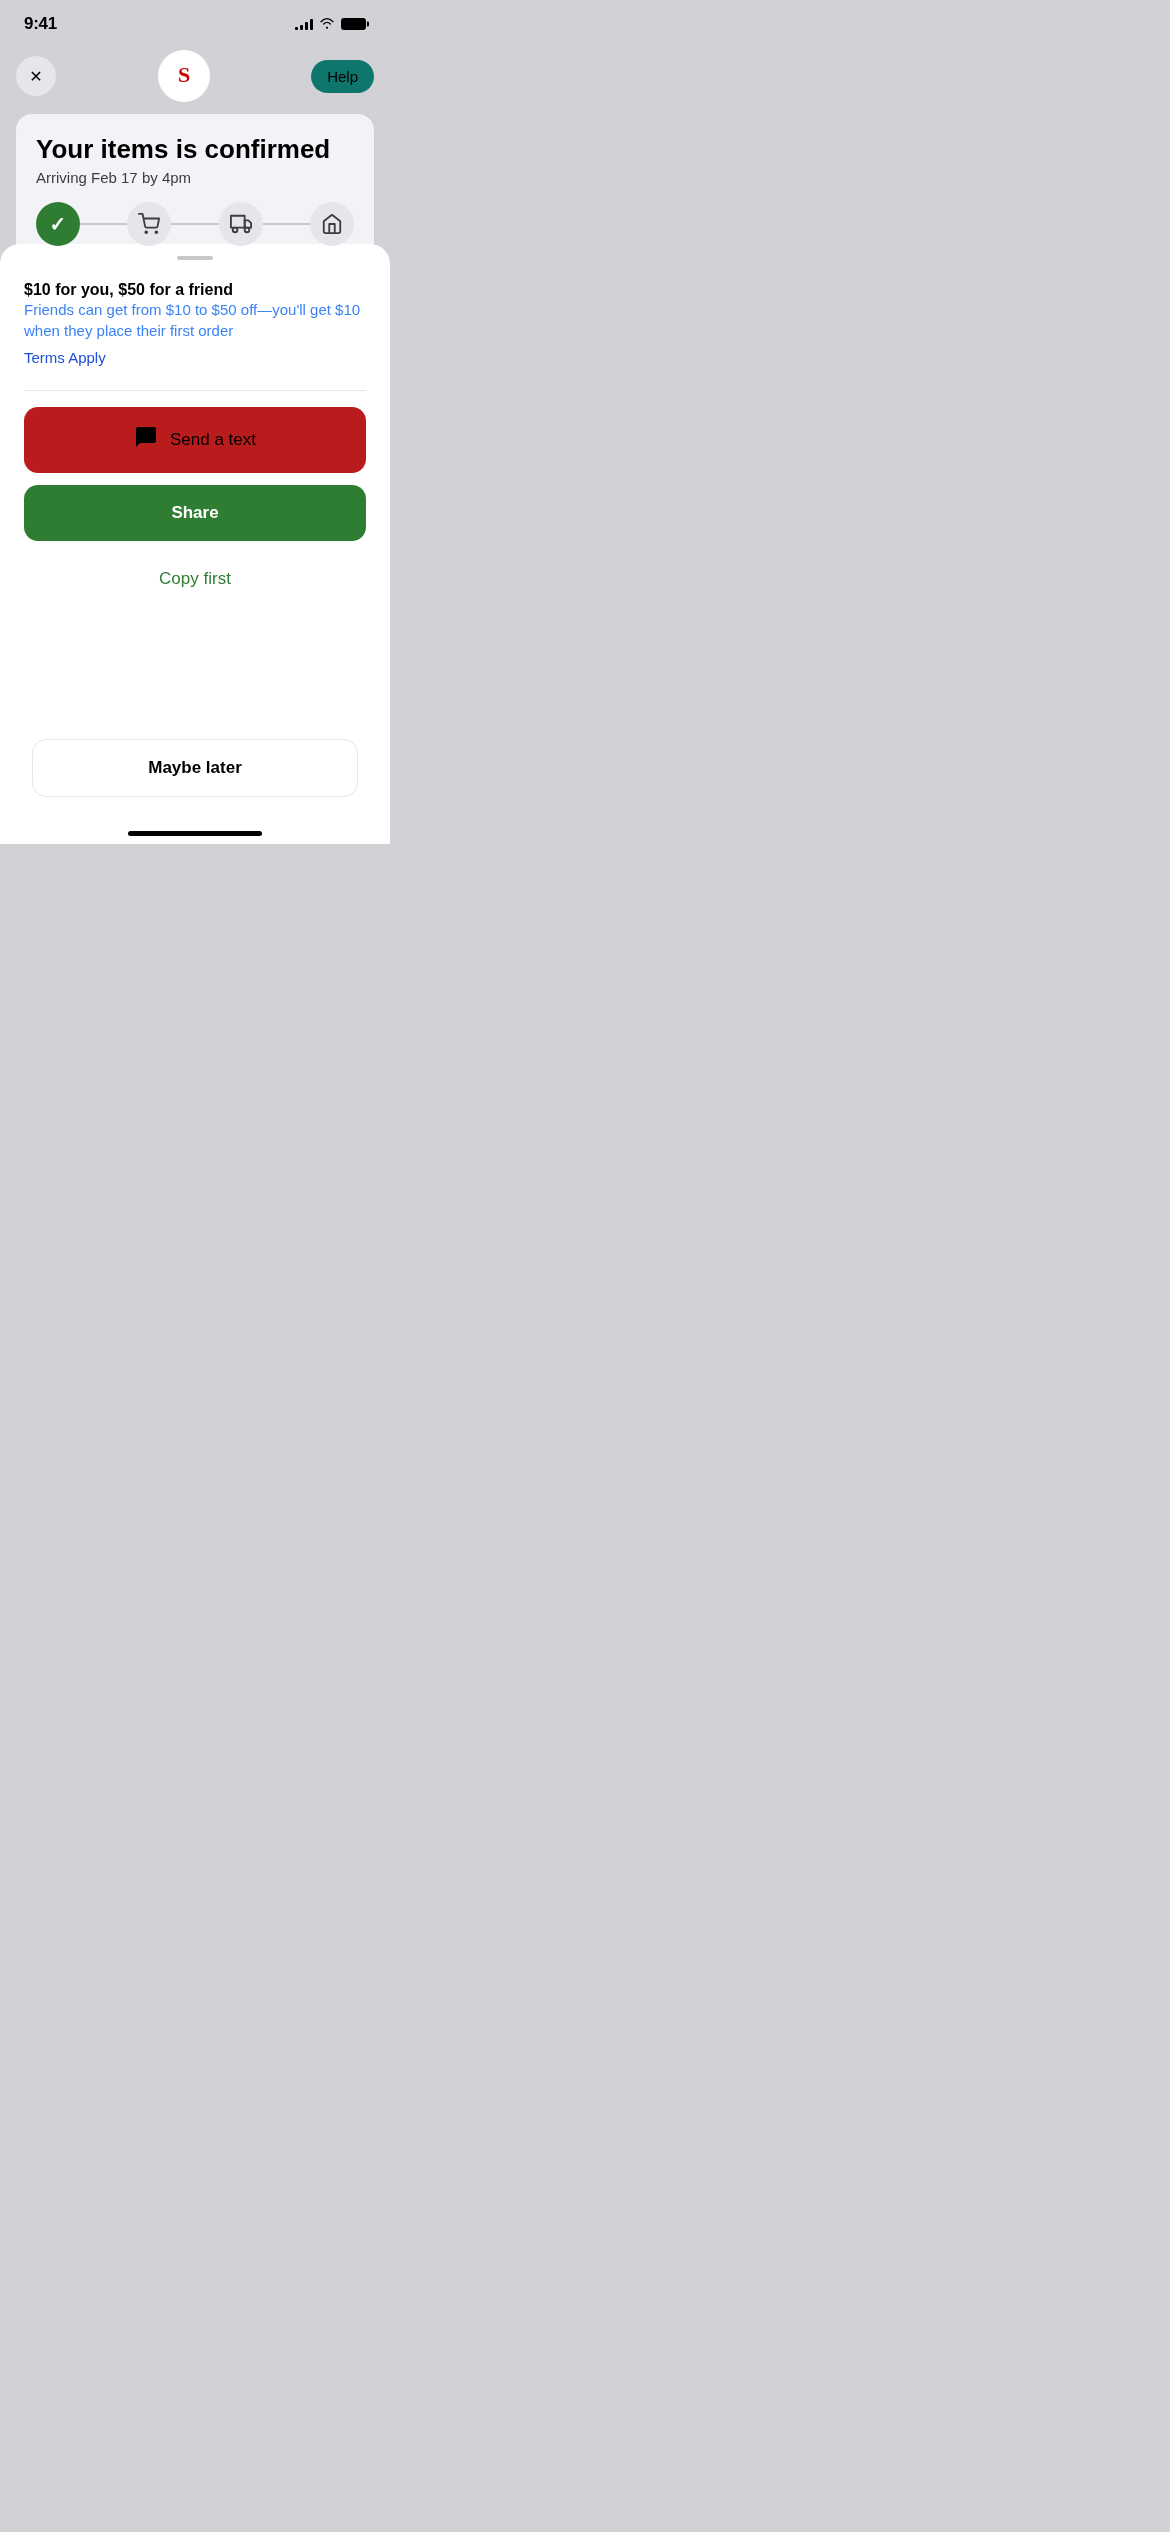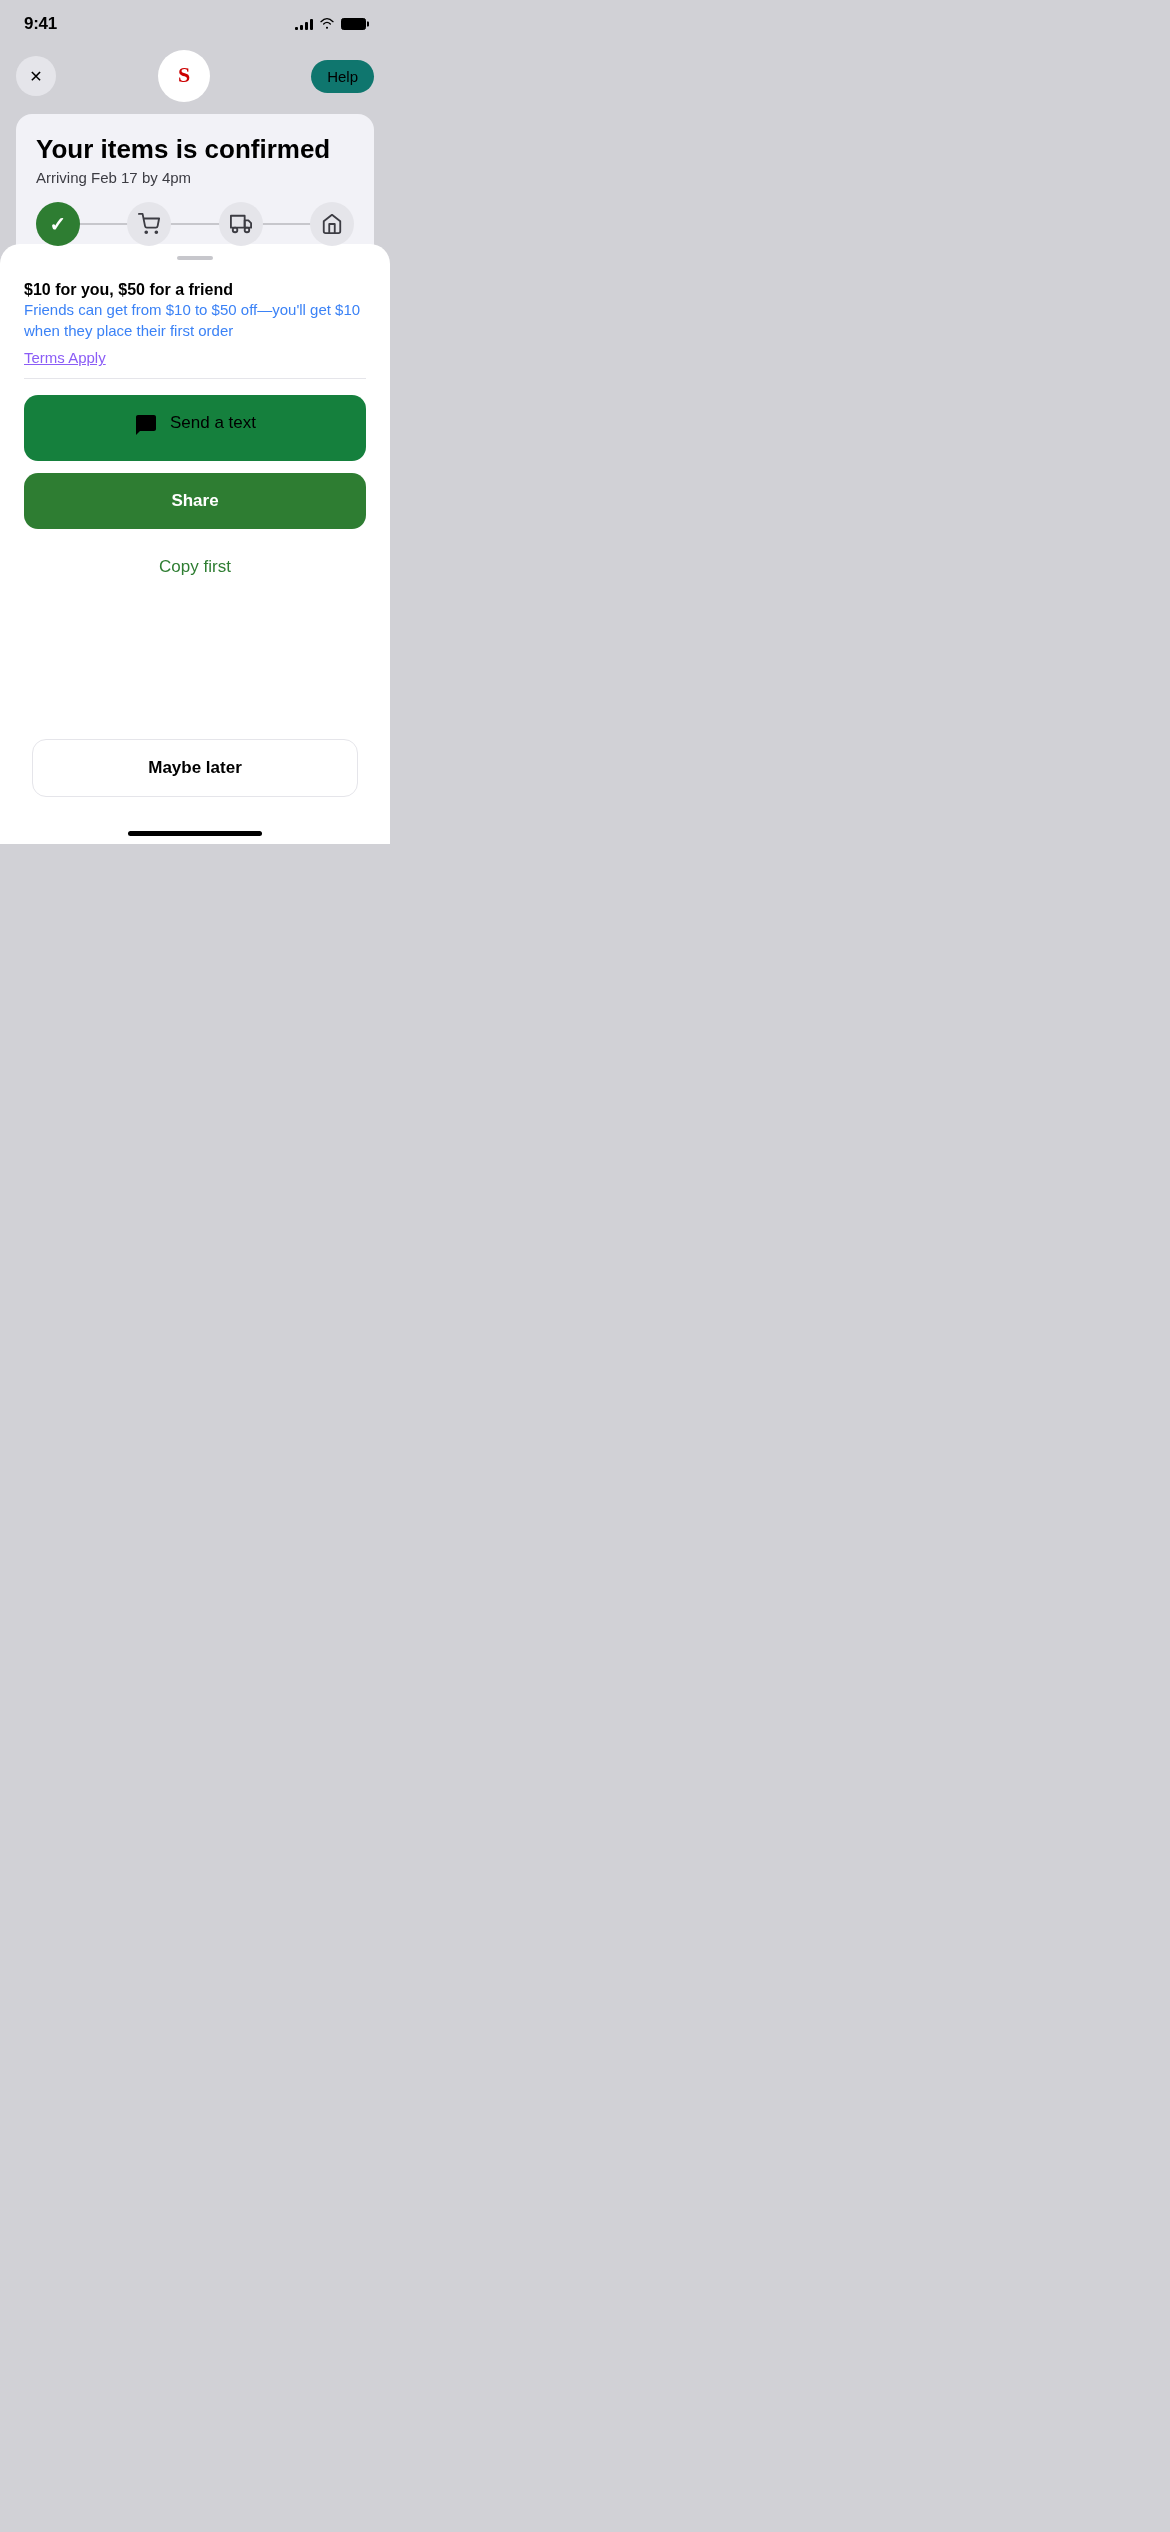--- a/index.html
+++ b/index.html
@@ -245,38 +245,38 @@
       line-height: 1.2;
     }
     .promo-desc {
       font-size: 15px;
       color: #3b82f6;
       line-height: 1.4;
       margin-bottom: 8px;
     }
     .terms-link {
       font-size: 15px;
-      color: #8b5cf6;
-      text-decoration: underline;
+      color: #1d4ed8;
       cursor: pointer;
       display: inline-block;
-      margin-bottom: 12px;
+      margin-bottom: 24px;
     }
     .divider {
       height: 1px;
       background: #e5e5ea;
       margin-bottom: 16px;
     }
     .send-text-btn {
       width: 100%;
       padding: 18px;
-      background: #15803d;
+      background: #b91c1c;
       border: none;
       border-radius: 14px;
       display: flex;
+      align-items: center;
       justify-content: center;
       gap: 12px;
       font-size: 17px;
       font-weight: 500;
       color: #000;
       cursor: pointer;
       margin-bottom: 12px;
     }
     .chat-bubble-icon {
       font-size: 22px;

